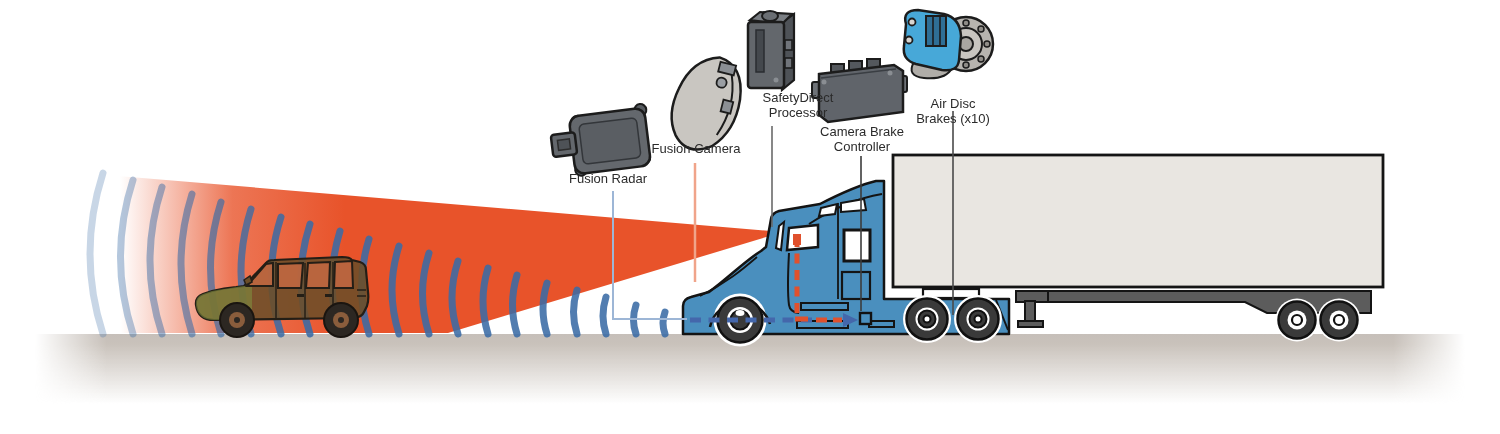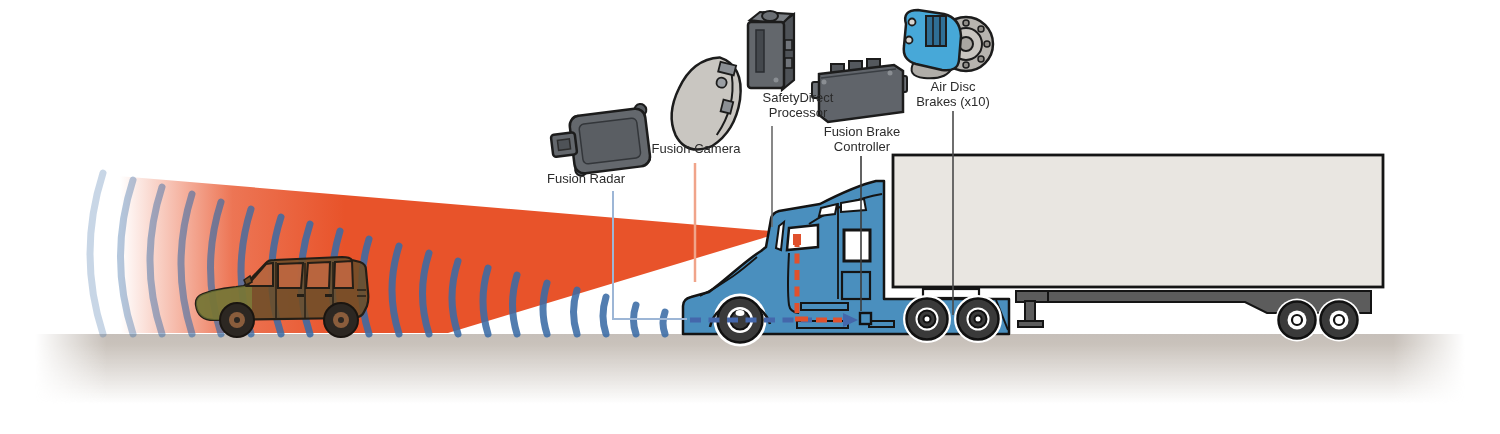--- a/index.html
+++ b/index.html
@@ -239,22 +239,22 @@
     <path d="M914,62 Q906,76 924,78 Q946,80 952,68 L950,58 Z" fill="#b0ada8" stroke="#1c1c1c" stroke-width="2"></path>
     <path d="M906,24 Q902,10 918,10 L944,14 Q960,18 961,36 L959,60 Q958,72 942,70 L916,64 Q902,60 904,46 Z" fill="#47a8d8" stroke="#1c1c1c" stroke-width="2.5"></path>
     <rect x="926" y="16" width="20" height="30" fill="#2f6f96" stroke="#1c1c1c" stroke-width="2"></rect>
     <line x1="933" y1="17" x2="933" y2="45" stroke="#1c1c1c" stroke-width="1.6"></line>
     <line x1="940" y1="17" x2="940" y2="45" stroke="#1c1c1c" stroke-width="1.6"></line>
     <circle cx="912" cy="22" r="3.5" fill="#d8d5d0" stroke="#1c1c1c" stroke-width="1.8"></circle>
     <circle cx="909" cy="40" r="3.5" fill="#d8d5d0" stroke="#1c1c1c" stroke-width="1.8"></circle>
   </g>
 </svg>
 
-<div class="lbl" style="left:586px;top:171px;">Fusion Radar</div>
+<div class="lbl" style="left:608px;top:171px;">Fusion Radar</div>
 <div class="lbl" style="left:696px;top:141px;">Fusion Camera</div>
 <div class="lbl" style="left:772px;top:90px;margin-left:26px;">SafetyDirect
 Processor</div>
-<div class="lbl" style="left:862px;top:124px;">Fusion Brake
+<div class="lbl" style="left:862px;top:124px;">Camera Brake
 Controller</div>
-<div class="lbl" style="left:953px;top:79px;">Air Disc
+<div class="lbl" style="left:953px;top:96px;">Air Disc
 Brakes (x10)</div>
 
 </div>
 
 </body></html>

